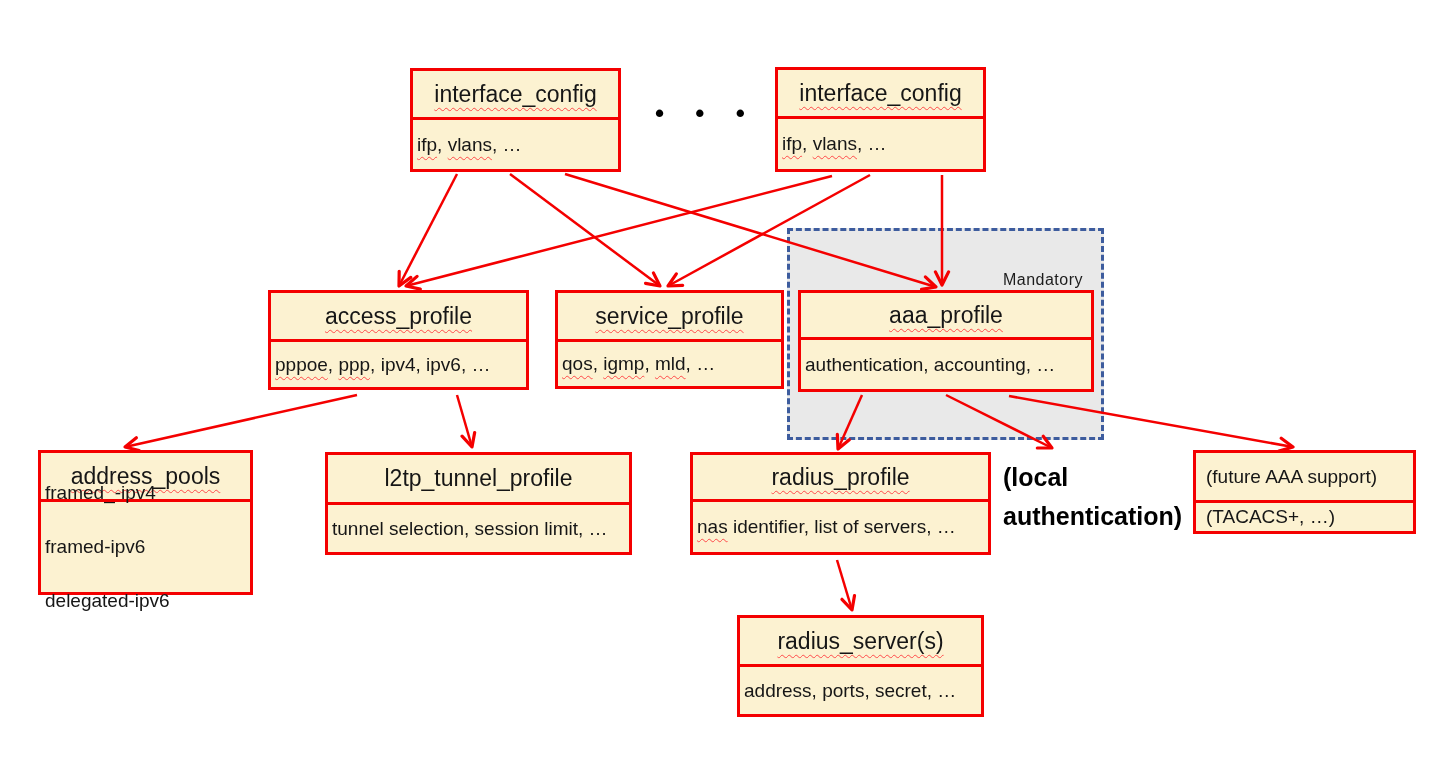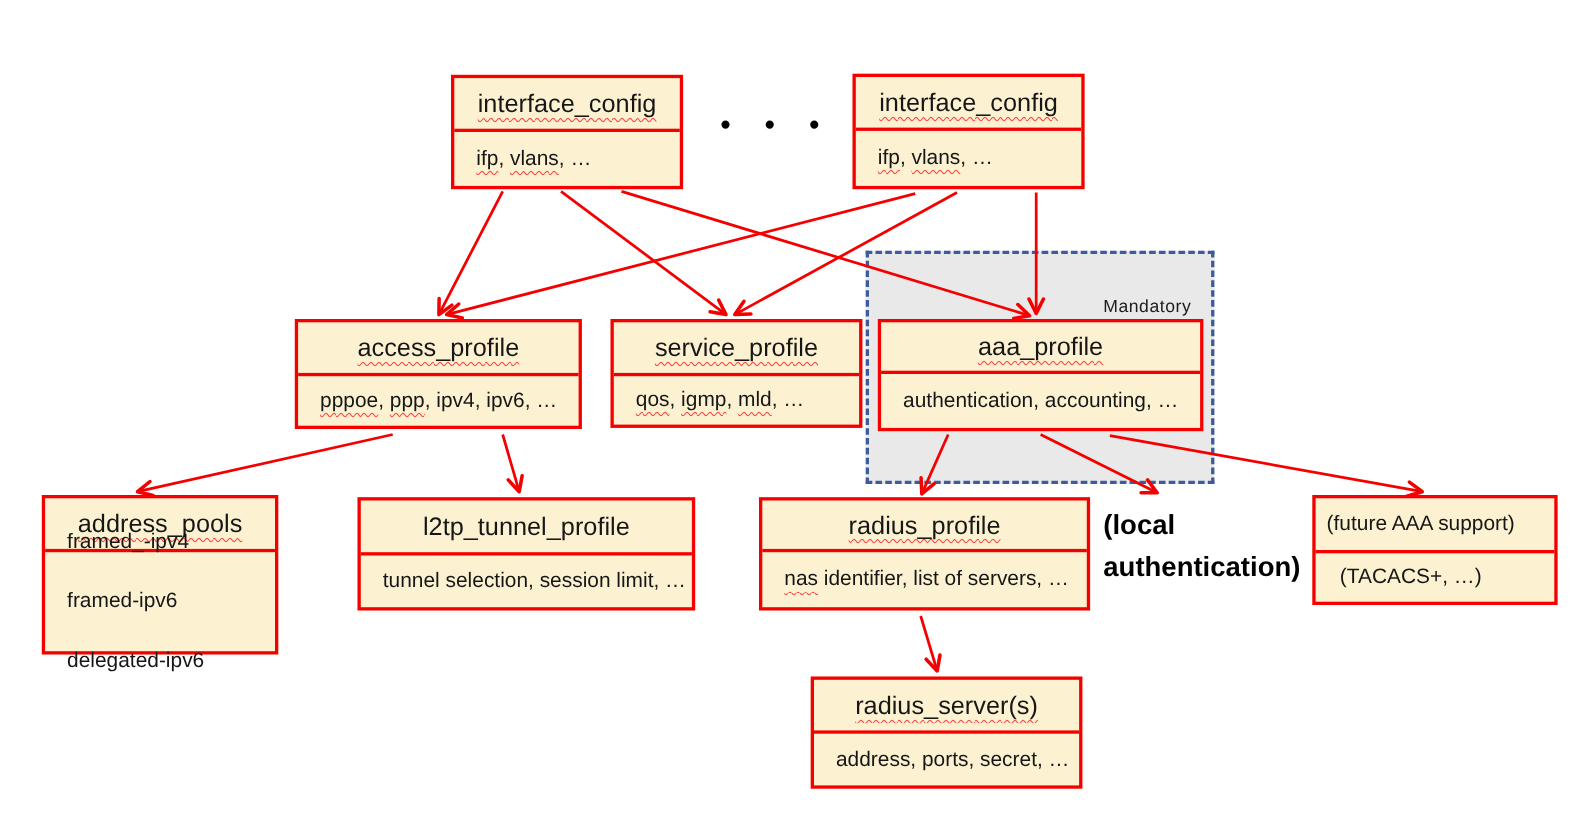--- a/index.html
+++ b/index.html
@@ -27,21 +27,21 @@
     position:absolute;z-index:2;background:var(--fill);
     border:3px solid var(--red);box-sizing:content-box;
   }
   .node-title{
     display:flex;align-items:center;justify-content:center;
     border-bottom:3px solid var(--red);font-size:23px;white-space:nowrap;
   }
   .node-title.small-title{justify-content:flex-start;padding-left:10px;font-size:19px;}
   .node-body{
     display:flex;flex-direction:column;justify-content:center;
-    padding-left:20px;font-size:19px;
+    padding-left:4px;font-size:19px;
   }
   .body-line{line-height:30px;white-space:nowrap;}
   .sq{
     text-decoration-line:underline;text-decoration-style:wavy;
     text-decoration-color:var(--squiggle);text-decoration-thickness:1px;
     text-underline-offset:5px;
   }
   .dots{
     position:absolute;z-index:2;font-weight:bold;font-size:26px;letter-spacing:12px;
     color:#000;white-space:nowrap;
@@ -138,21 +138,21 @@
 
   <div class="local-auth" style="left:1003px;top:458px;">
     <div>(local</div>
     <div>authentication)</div>
   </div>
 
   <div class="node" style="left:1193px;top:450px;width:217px;">
     <div class="node-title small-title" style="height:47px;align-items:center;">
       <span>(future AAA support)</span>
     </div>
-    <div class="node-body" style="height:44px;padding-left:22px;">
+    <div class="node-body" style="height:28px;padding-left:10px;">
       <div class="body-line"><span>(TACACS+, …)</span></div>
     </div>
   </div>
 
   <div class="node" style="left:737px;top:615px;width:241px;">
     <div class="node-title" style="height:46px;">
       <span class="sq">radius_server(s)</span>
     </div>
     <div class="node-body" style="height:47px;border-radius:22px;">
       <div class="body-line"><span>address, ports, secret, …</span></div>

